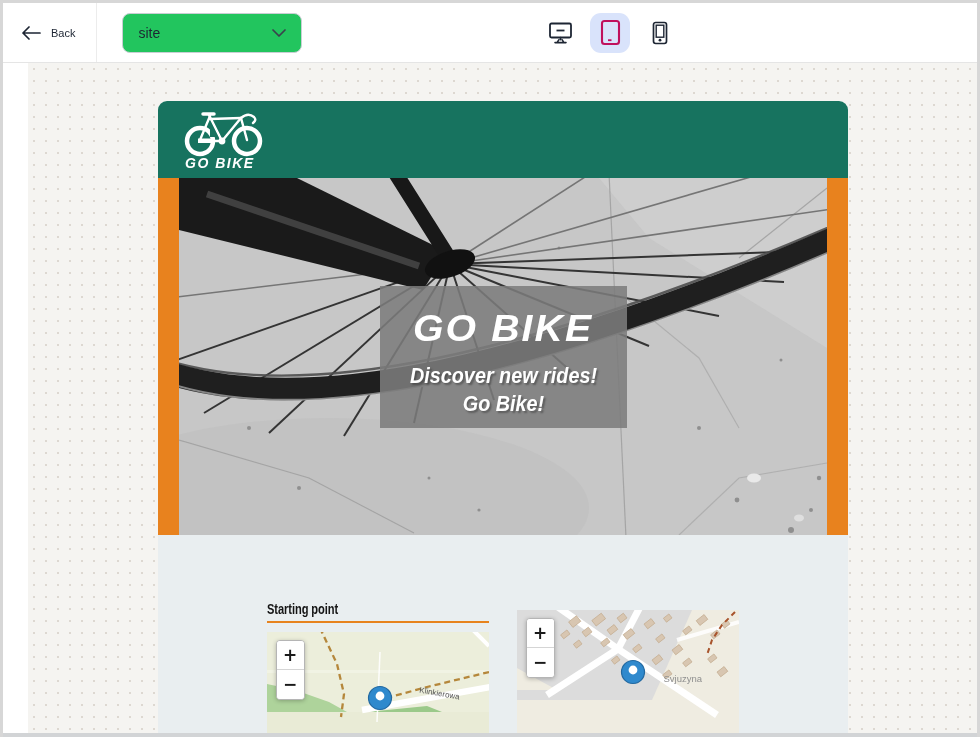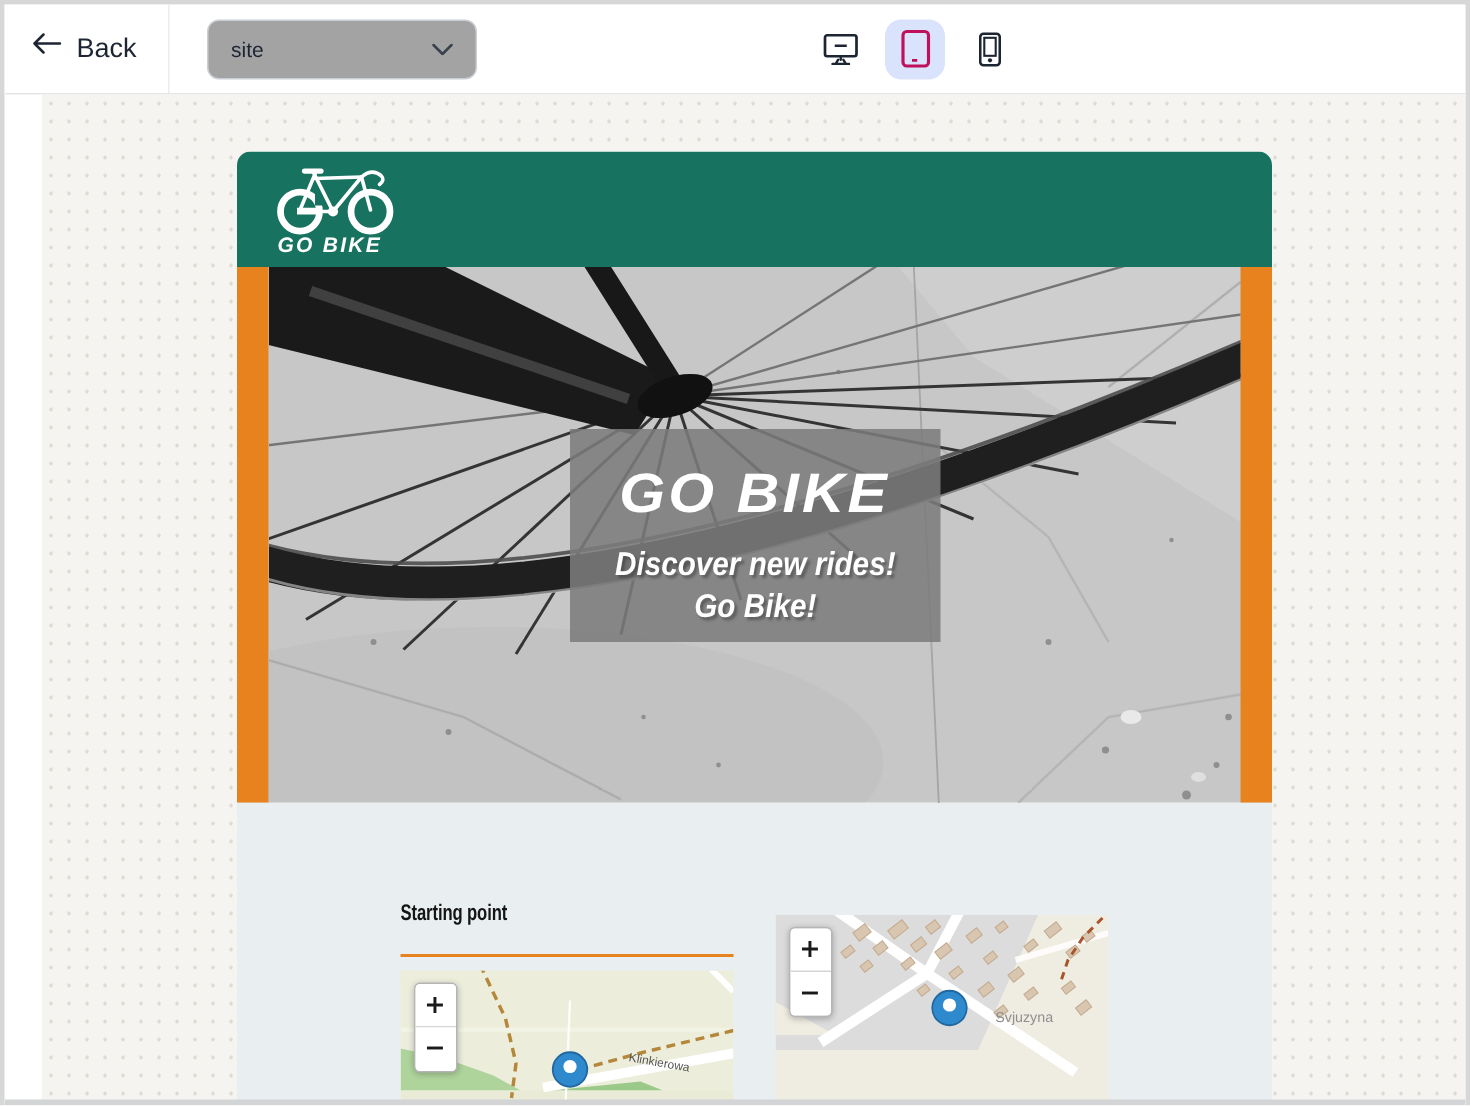--- a/index.html
+++ b/index.html
@@ -1,23 +1,23 @@
 <!DOCTYPE html>
 <html><head>
 <meta charset="utf-8">
 <style>
   * { margin:0; padding:0; box-sizing:border-box; }
   html,body { width:980px; height:737px; overflow:hidden; font-family:"Liberation Sans",sans-serif; background:#fff; }
   .frame { position:relative; width:980px; height:737px; border:3px solid #d7d7d7; border-bottom:none; background:#fff; overflow:hidden; }
 
   
   .topbar { height:60px; background:#fff; border-bottom:1px solid #e5e5e5; display:flex; align-items:center; padding-left:18px; }
-  .back { display:flex; align-items:flex-start; gap:10px; color:#1d2533; font-size:18px; cursor:pointer; }
+  .back { display:flex; align-items:center; gap:10px; color:#1d2533; font-size:11px; cursor:pointer; }
   .vdiv { width:1px; align-self:stretch; background:#ececec; margin-left:21px; }
-  .select { margin-left:25px; width:180px; height:40px; border:1px solid #c9ced4; border-radius:8px; display:flex; align-items:center; justify-content:space-between; padding:0 15px; font-size:14px; color:#1d2533; background:#a3a3a3; cursor:pointer; }
+  .select { margin-left:25px; width:180px; height:40px; border:1px solid #c9ced4; border-radius:8px; display:flex; align-items:center; justify-content:space-between; padding:0 15px; font-size:14px; color:#1d2533; background:#22c55e; cursor:pointer; }
   .devices { margin-left:auto; margin-right:300px; display:flex; align-items:center; gap:13px; }
   .dev-btn { width:34px; height:34px; display:flex; align-items:center; justify-content:center; background:none; border:none; cursor:pointer; }
   .dev-btn.active { width:40px; height:40px; background:#d9e3fb; border-radius:11px; }
 
   
   .preview { height:673px; background-color:#f5f4f1;
     background-image:radial-gradient(#ddd8d1 1px, rgba(0,0,0,0) 1.2px);
     background-size:12px 12px; overflow:hidden;margin-left:25px; }
   .site { width:690px; margin:38px auto 0; border-radius:9px 9px 0 0; overflow:hidden; background:#fff; }
 
@@ -27,21 +27,21 @@
   .hero > svg { position:absolute; left:0; top:0; }
   .overlay { position:absolute; left:201px; top:108px; width:247px; height:142px; background:rgba(124,124,124,.87); text-align:center; }
   .hero-title { display:inline-block; margin-top:22px; font-size:37px; font-weight:700; font-style:italic; color:#fff; letter-spacing:2px; transform:scaleX(1.06); white-space:nowrap; }
   .hero-sub { margin-top:12px; font-size:22px; font-weight:700; font-style:italic; color:#fff; line-height:1.27; transform:scaleX(.9); text-shadow:2px 2px 2px rgba(40,40,40,.45); }
 
   .content { background:#e9eef0; padding-top:36px; height:320px; }
   .section-heading { text-align:center; font-size:27px; font-weight:700; color:#101010; height:32px; }
   .section-heading span { display:inline-block; transform:scaleX(.7); letter-spacing:-.2px; }
   .cols { display:flex; justify-content:center; gap:28px; margin-top:30px; }
   .col { width:222px; }
-  .col-label { font-size:15px; line-height:15px; font-weight:700; color:#151515; padding-bottom:20px; border-bottom:2px solid #e7831e; }
+  .col-label { font-size:15px; line-height:15px; font-weight:700; color:#151515; padding-bottom:5px; border-bottom:2px solid #e7831e; }
   .col-label span { display:inline-block; transform:scaleX(.74); transform-origin:left center; letter-spacing:-.1px; white-space:nowrap; }
   .map { position:relative; width:222px; height:160px; margin-top:9px; overflow:hidden; background:#eceedb; }
   .zoomctl { position:absolute; left:9px; top:8px; width:29px; background:#fff; border:1px solid #b5b5b5; border-radius:4px; box-shadow:0 1px 4px rgba(0,0,0,.25); overflow:hidden; }
   .zoomctl button { display:block; width:100%; height:29px; font-size:17px; font-weight:700; color:#1a1a1a; background:#fff; border:none; cursor:pointer; font-family:"DejaVu Sans",sans-serif; line-height:27px; }
   .zoomctl .zin { border-bottom:1px solid #d5d5d5; }
   .street-label { position:absolute; left:152px; top:57px; font-size:8px; color:#555; transform:rotate(10deg); white-space:nowrap; }
   .place-label { position:absolute; left:147px; top:63px; font-size:9.5px; color:#8f8f8f; white-space:nowrap; }
 
   .bottom-bar { position:absolute; left:0; right:0; bottom:0; height:4px; background:#d2d4d6; }
 </style>

